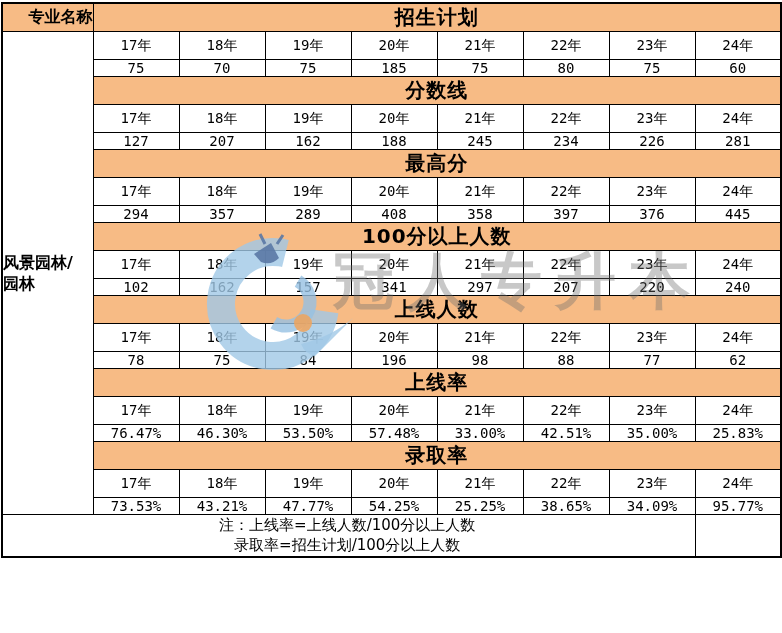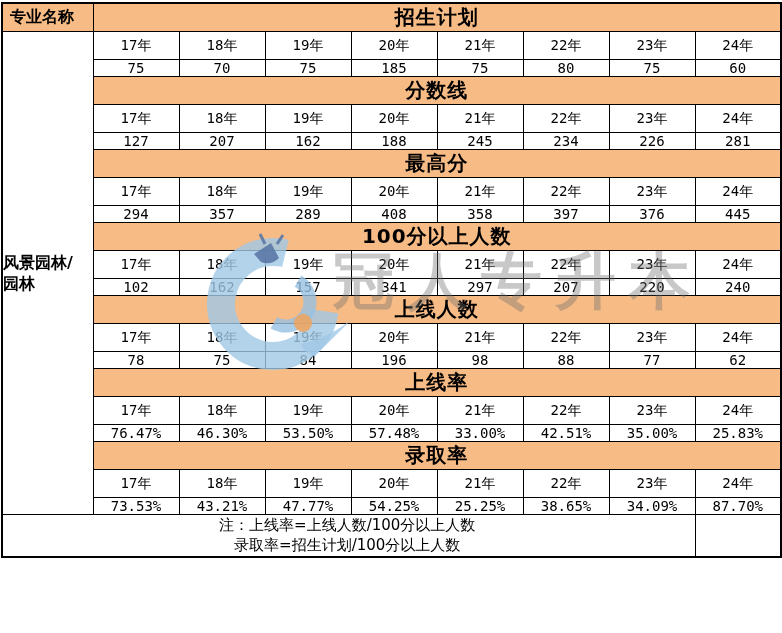--- a/index.html
+++ b/index.html
@@ -21,21 +21,21 @@
   }
   table.stats td { border: 1px solid #000; vertical-align: middle; }
   tr.band-row { height: 27px; }
   tr.year-row { height: 28px; }
   tr.value-row { height: 14px; }
   tr.note-row { height: 42px; }
   td.corner {
     background: #F7BB85;
     font-weight: bold;
     font-size: 16px;
-    text-align: left;
+    text-align: right;
     padding-left: 7px;
     border-bottom: 2px solid #000;
   }
   td.band {
     background: #F7BB85;
     font-weight: bold;
     font-size: 20px;
     text-align: center;
     letter-spacing: 1px;
   }
@@ -270,21 +270,21 @@
           <td class="year">24年</td>
         </tr>
         <tr class="value-row">
           <td class="val">73.53%</td>
           <td class="val">43.21%</td>
           <td class="val">47.77%</td>
           <td class="val">54.25%</td>
           <td class="val">25.25%</td>
           <td class="val">38.65%</td>
           <td class="val">34.09%</td>
-          <td class="val">87.70%</td>
+          <td class="val">95.77%</td>
         </tr>
         <tr class="note-row">
           <td class="note" colspan="8">
             <div>注：上线率=上线人数/100分以上人数</div>
             <div>录取率=招生计划/100分以上人数</div>
           </td>
           <td class="empty"></td>
         </tr>
       </tbody>
   </table>

